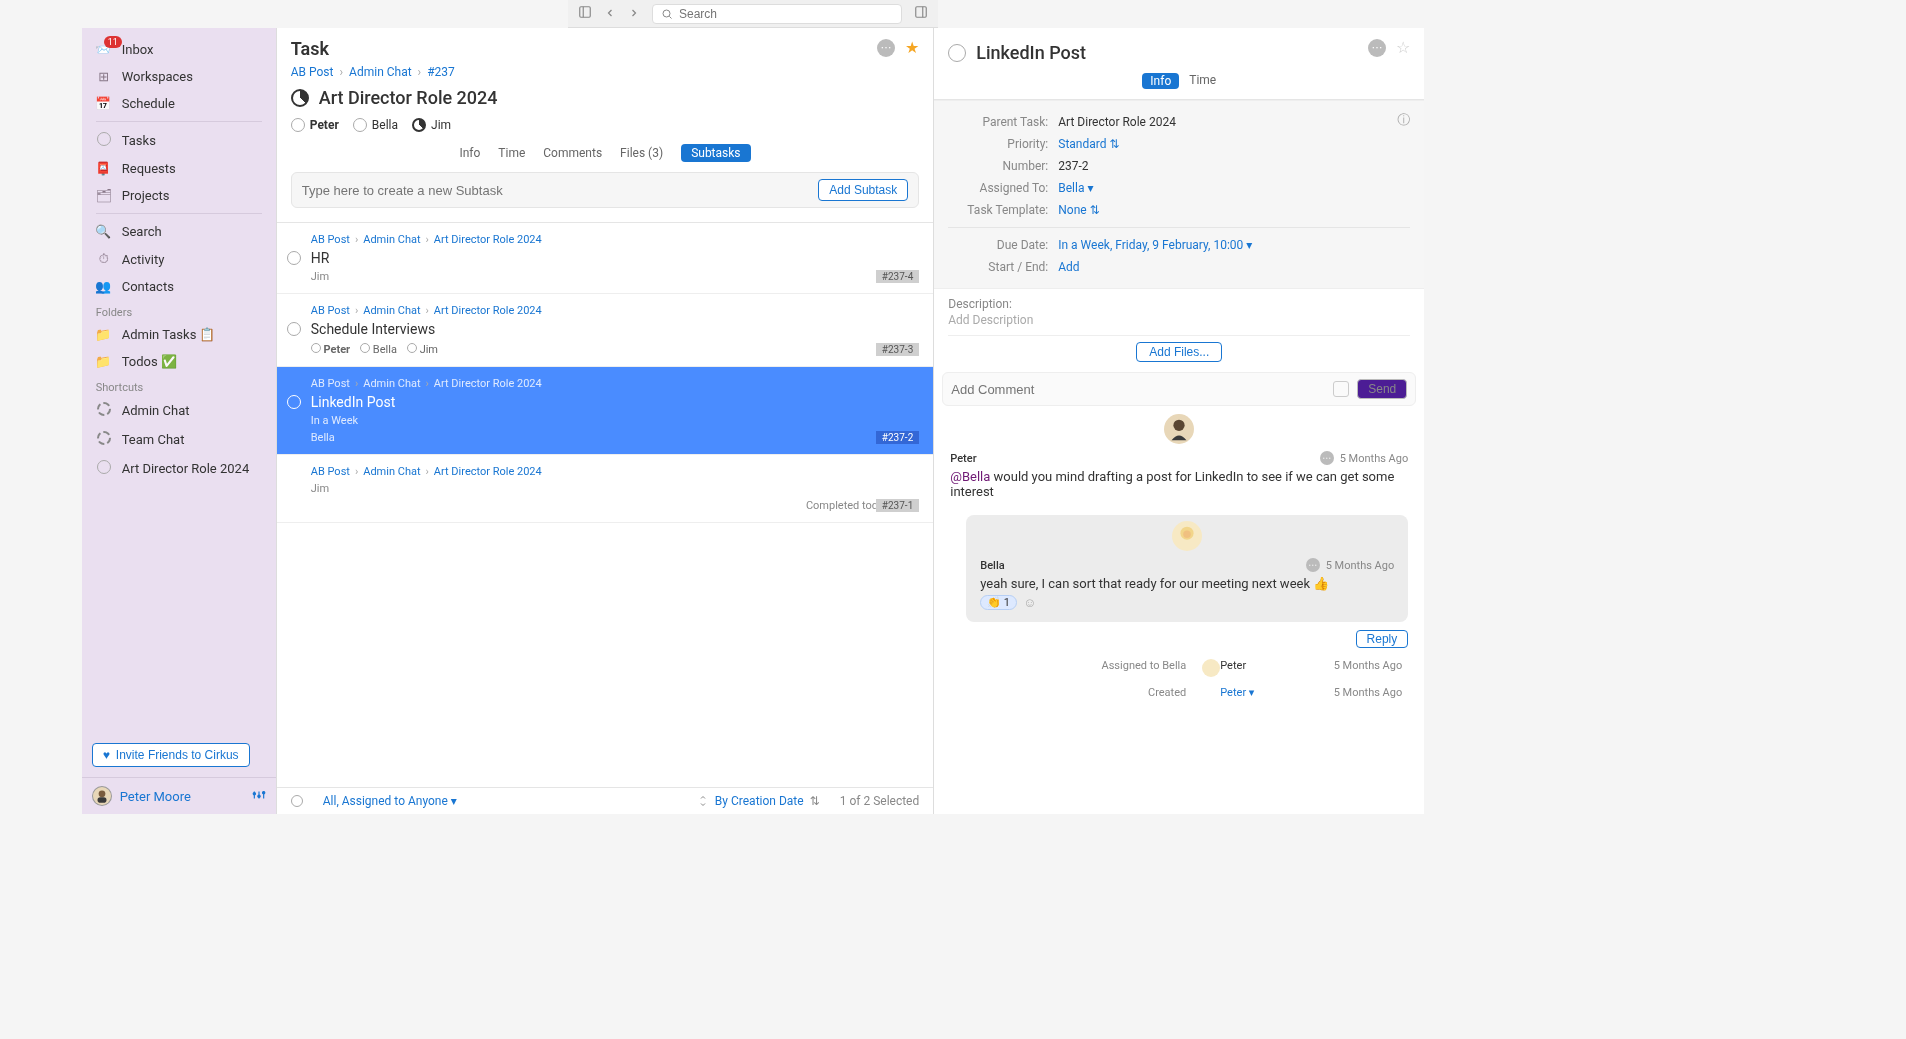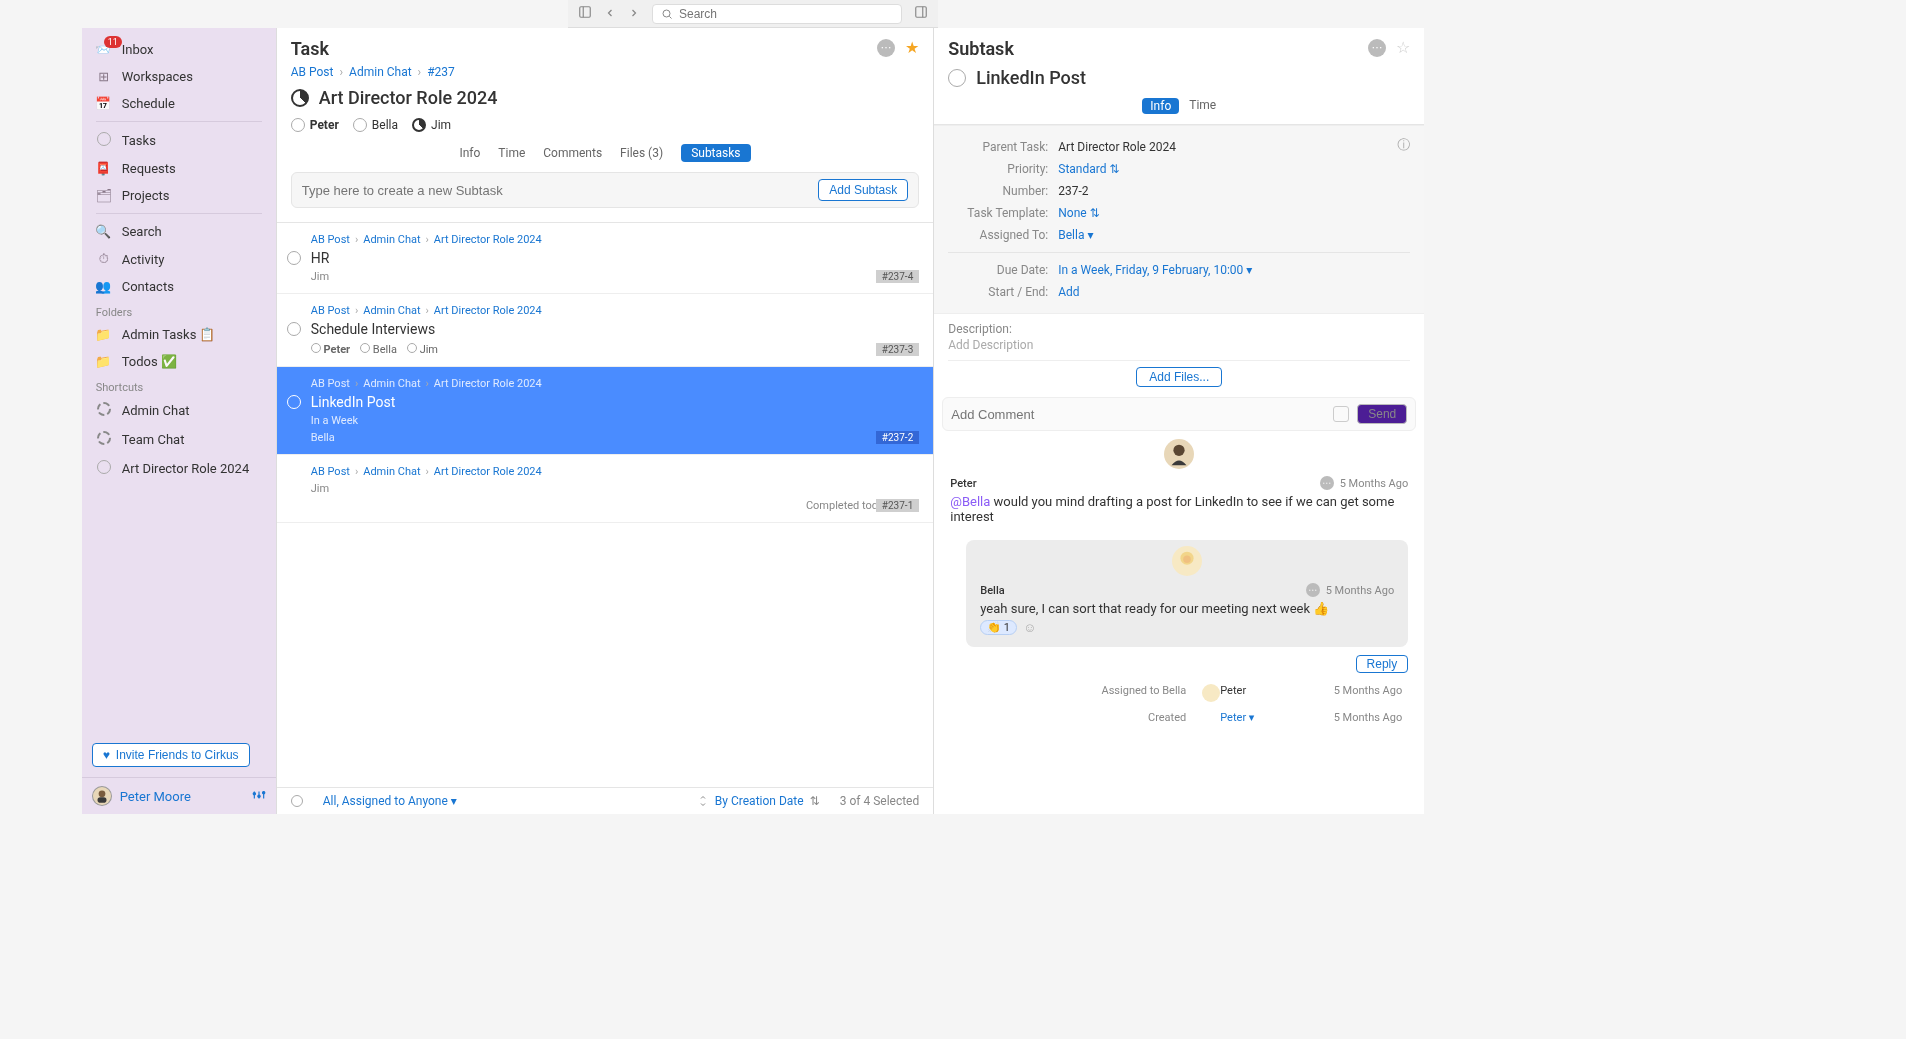--- a/index.html
+++ b/index.html
@@ -199,21 +199,21 @@
 .comments { flex: 1; overflow-y: auto; padding: 8px; }
 .comment {
   margin-bottom: 12px;
 }
 .comment .avatar-row { text-align: center; margin-bottom: 4px; }
 .avatar-md { width: 30px; height: 30px; border-radius: 50%; display: inline-block; }
 .comment .head { display: flex; align-items: center; font-size: 11px; color: #888; padding: 0 8px; }
 .comment .head .author { color: #333; font-weight: 500; }
 .comment .head .time { margin-left: auto; display: flex; gap: 6px; align-items: center; }
 .comment .body { font-size: 13px; padding: 4px 8px; }
-.comment .body .mention { color: #8b5cf6; }
+.comment .body .mention { color: #701a75; }
 .comment.reply {
   background: #ececec; border-radius: 8px; margin: 8px 8px 8px 24px; padding: 6px;
 }
 .reaction-row { display: flex; gap: 6px; padding: 0 8px 6px; }
 .reaction { background: #dde9ff; border: 1px solid #b7cff4; border-radius: 10px; padding: 0 6px; font-size: 11px; }
 .reply-row { text-align: right; padding: 0 8px; }
 .reply-btn { border: 1px solid #1976d2; color: #1976d2; background: #fff; border-radius: 4px; padding: 1px 10px; font-size: 12px; cursor: pointer; }
 .activity-log { font-size: 11px; color: #888; padding: 8px 14px; }
 .activity-log .arow { display: flex; padding: 3px 0; }
 .activity-log .arow .label { text-align: right; flex: 0 0 230px; margin-right: 16px; }
@@ -478,27 +478,26 @@
         <span class="circle-icon thin" style="width:12px;height:12px;"></span>
         <span style="color:#1976d2;"><span>All, Assigned to Anyone</span> ▾</span>
         <span style="margin-left:220px;display:flex;align-items:center;gap:6px;">
           <svg width="12" height="12" viewBox="0 0 24 24" fill="none" stroke="#888" stroke-width="2">
               <polyline points="8 7 12 3 16 7"></polyline>
               <polyline points="8 17 12 21 16 17"></polyline>
             </svg>
           <span style="color:#1976d2;">By Creation Date</span>
           <span style="color:#888;">⇅</span>
         </span>
-        <span class="right">3 of 4 Selected</span>
+        <span class="right">1 of 2 Selected</span>
       </div>
     </div>
 
     <div class="rightp">
       <div class="r-header rel-wrap">
-        <div class="page-title">Subtask</div>
         <div class="header-actions">
           <span class="dots-circle">⋯</span>
           <span class="star empty">☆</span>
         </div>
         <div class="task-title-row">
           <span class="circle-icon thin" style="width:18px;height:18px;"></span>
           <span class="t">LinkedIn Post</span>
         </div>
         <div class="rtabs">
           <span class="rtab active">Info</span>
@@ -513,26 +512,26 @@
           </div>
         <div class="info-row">
             <span class="label">Priority:</span>
             <span class="val link"><span>Standard</span> ⇅</span>
           </div>
         <div class="info-row">
             <span class="label">Number:</span>
             <span class="val">237-2</span>
           </div>
         <div class="info-row">
+            <span class="label">Assigned To:</span>
+            <span class="val link"><span>Bella</span> ▾</span>
+          </div>
+        <div class="info-row">
             <span class="label">Task Template:</span>
             <span class="val link"><span>None</span> ⇅</span>
-          </div>
-        <div class="info-row">
-            <span class="label">Assigned To:</span>
-            <span class="val link"><span>Bella</span> ▾</span>
           </div>
         <div style="border-top:1px solid #e5e5e5;margin:6px 0;"></div>
         <div class="info-row">
             <span class="label">Due Date:</span>
             <span class="val link"><span>In a Week, Friday, 9 February, 10:00</span> ▾</span>
           </div>
         <div class="info-row">
             <span class="label">Start / End:</span>
             <span class="val link">Add</span>
           </div>

